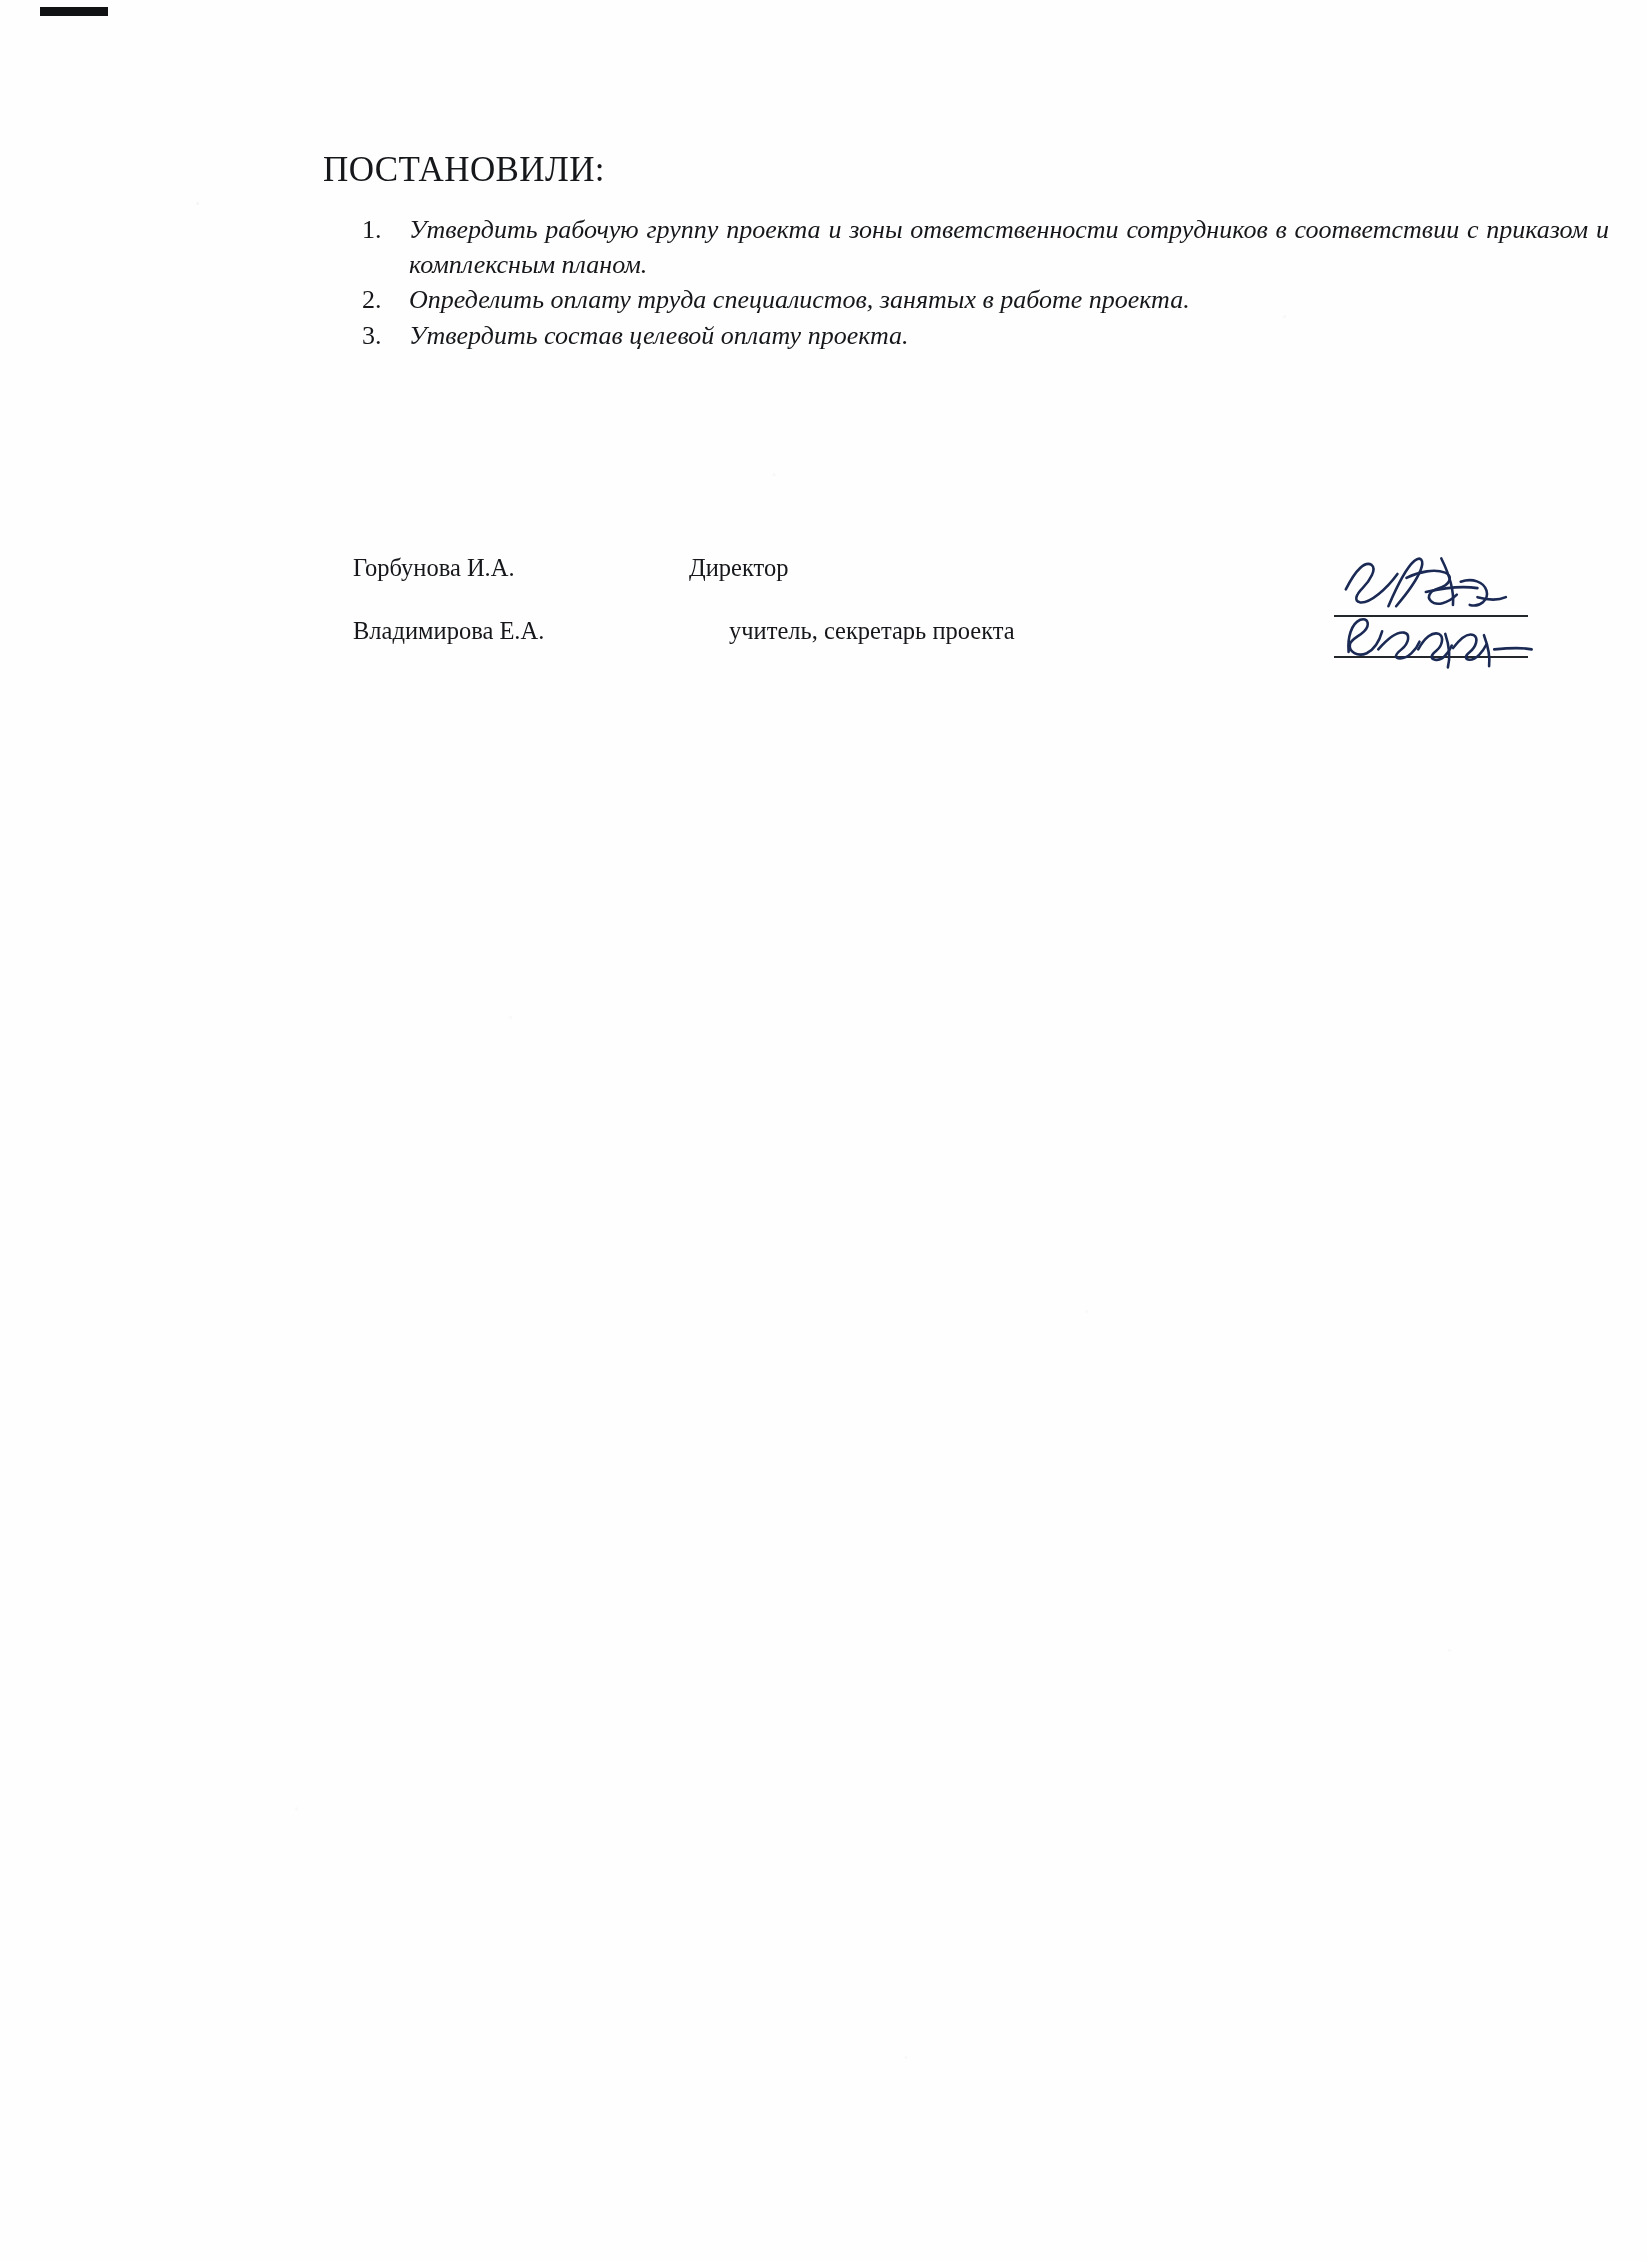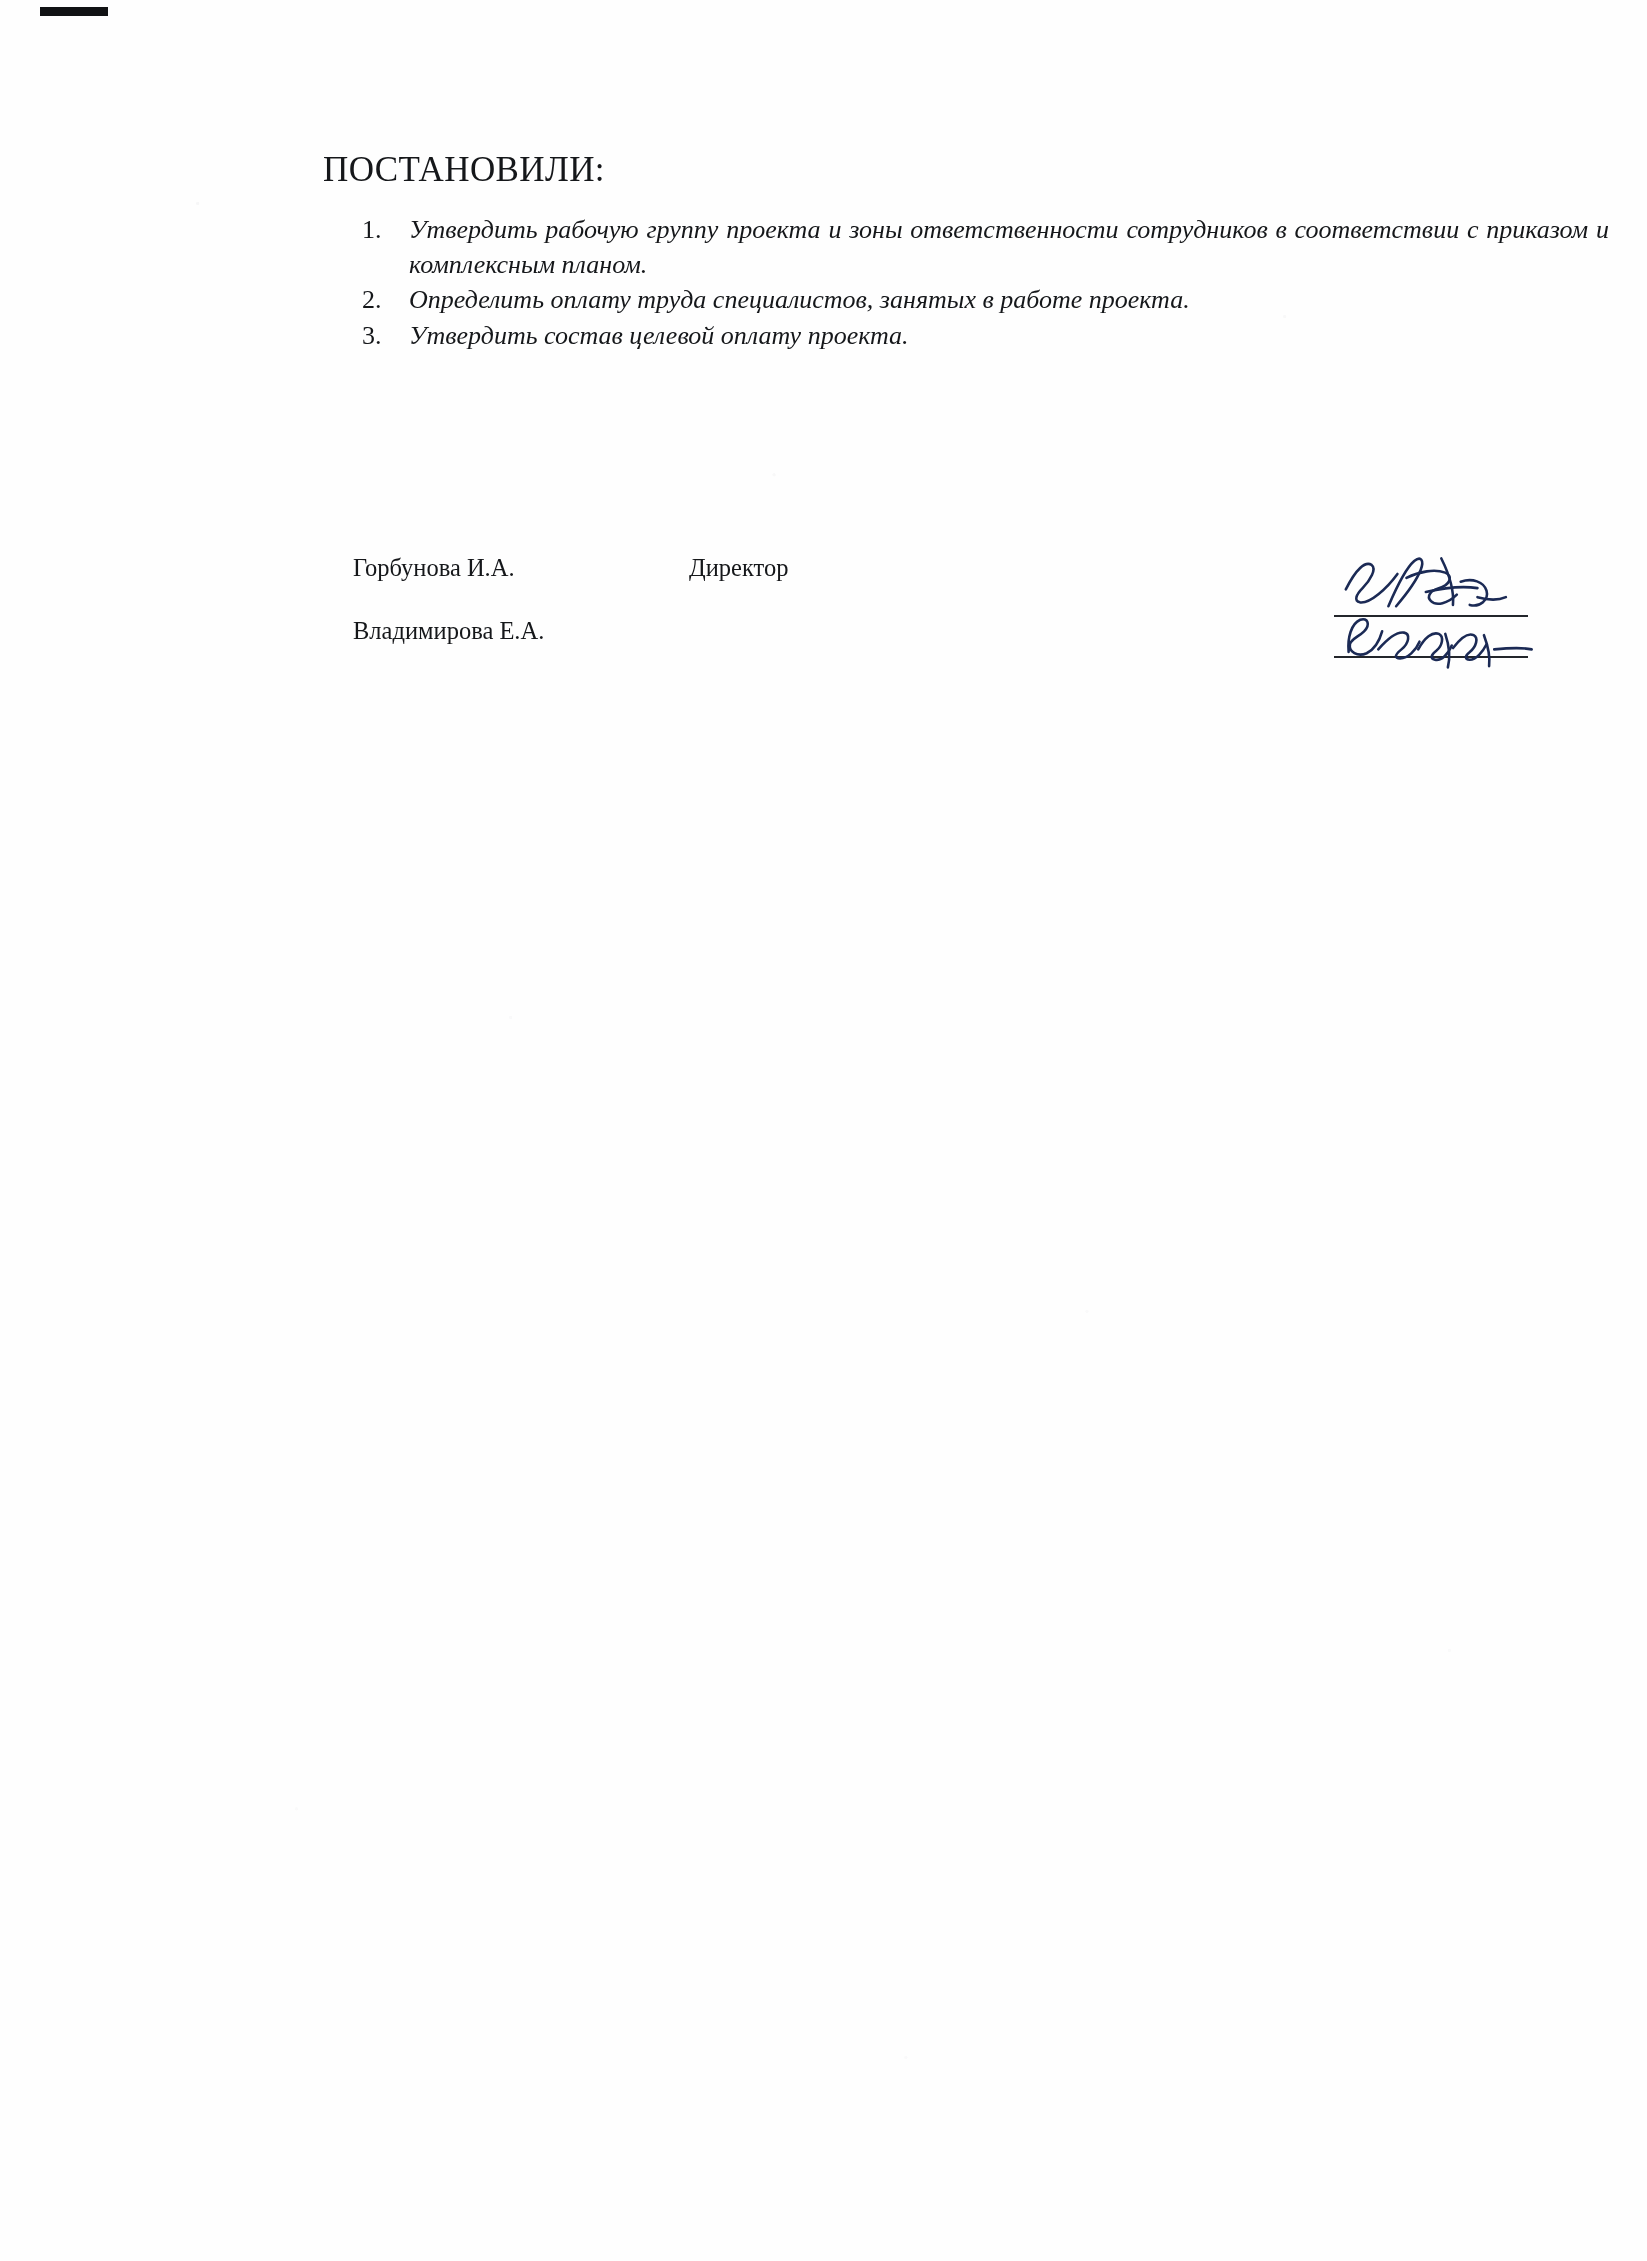--- a/index.html
+++ b/index.html
@@ -199,20 +199,23 @@
               <path d="M142 62 C 168 56, 196 52, 222 56"></path>
               <path d="M196 46 C 214 40, 232 46, 236 60 C 240 74, 226 86, 210 82"></path>
               <path d="M222 70 C 236 74, 252 76, 266 70"></path>
             </g>
           </svg>
         </span>
       </div>
 
       <div class="sig-row" style="margin-top: 24.5px; gap: 40px;">
         <span class="sig-name">Владимирова Е.А.</span>
+        <span class="sig-role">
+          <span>учитель, секретарь проекта</span>
+        </span>
 
         <span class="sig-graph" style="top: -5.2px;">
           <span class="sig-rule" style="top: 47px;"></span>
           <svg class="sig-ink" width="220" height="58" viewBox="0 0 340 90" style="top: 2.6px;">
             <g fill="none" stroke="#1b2a55" stroke-width="4" stroke-linecap="round" stroke-linejoin="round">
               <path d="M22 62 C 20 40, 26 18, 40 12 C 52 8, 56 20, 46 30 C 38 38, 26 42, 24 50 C 22 62, 36 70, 50 64 C 62 58, 70 44, 74 30"></path>
               <path d="M68 58 C 82 42, 96 30, 108 32 C 118 34, 116 48, 104 58 C 94 66, 92 72, 102 72 C 114 72, 126 60, 132 46"></path>
               <path d="M130 58 C 140 40, 152 30, 162 34 C 170 38, 168 52, 158 60 C 150 66, 148 72, 156 74 C 166 76, 176 66, 182 52"></path>
               <path d="M172 34 C 178 52, 180 70, 176 86"></path>
               <path d="M184 56 C 196 40, 208 32, 216 36 C 224 40, 220 54, 210 62 C 202 68, 202 74, 210 74 C 220 74, 230 62, 236 50"></path>

